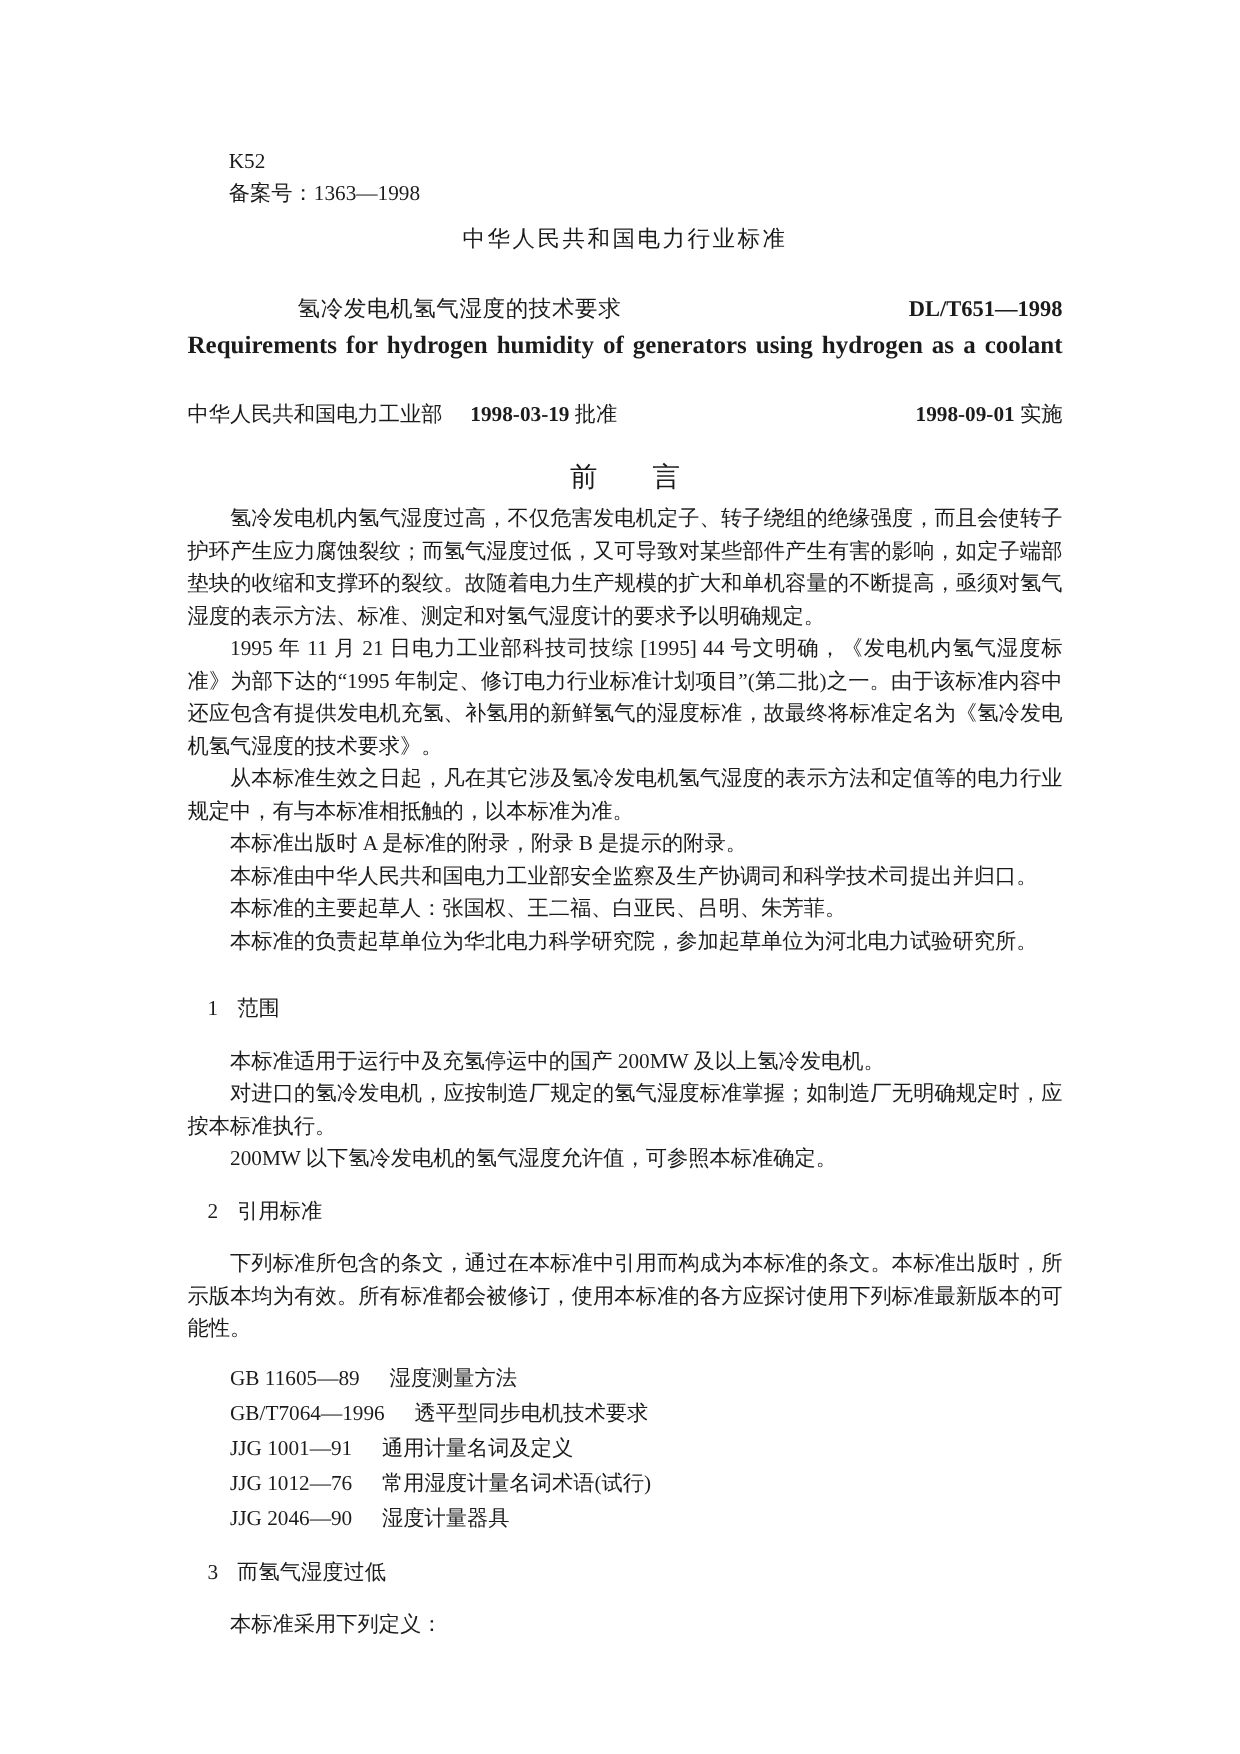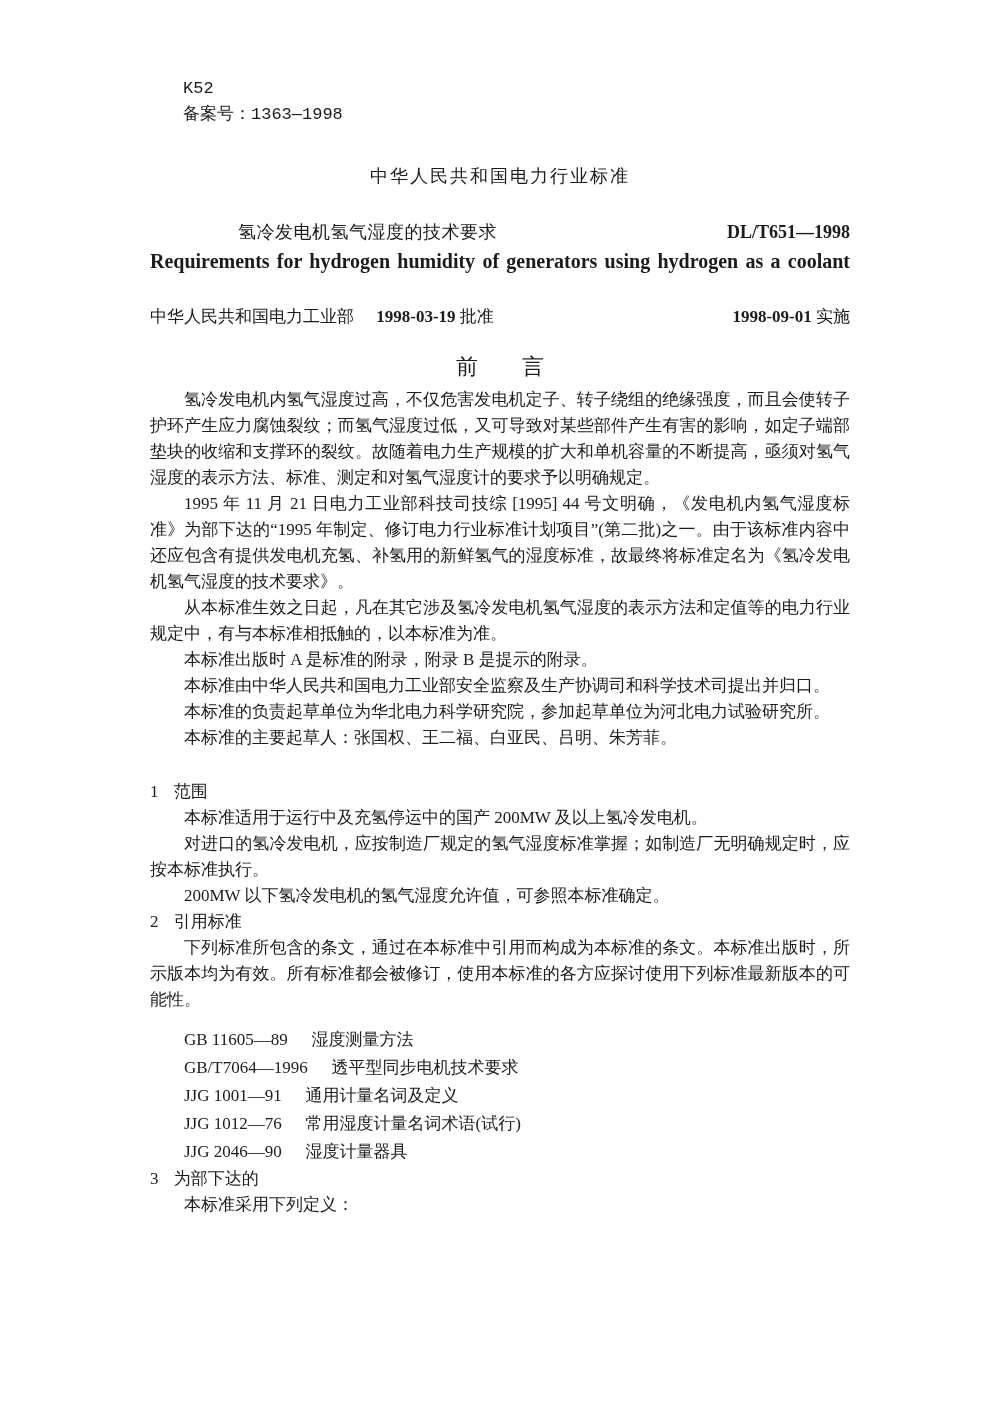--- a/index.html
+++ b/index.html
@@ -21,29 +21,28 @@
     overflow: hidden;
   }
   .content {
     position: absolute;
     left: 150px;
     top: 0;
     width: 700px;
   }
   
   .meta {
-    padding-top: 76px;
+    padding-top: 116px;
     padding-left: 33px;
     font-size: 17px;
     line-height: 26px;
-    font-family: Liberation Mono, monospace;
   }
   
   .standard-type {
-    margin-top: 37px;
+    margin-top: 12px;
     text-align: center;
     font-size: 18px;
     letter-spacing: 2px;
     line-height: 22px;
   }
   
   .title-row {
     margin-top: 33px;
     display: flex;
     justify-content: space-between;
@@ -92,21 +91,21 @@
     text-indent: 2em;
     text-align: justify;
   }
   
   .section { margin: 0; }
   .section.mt-lg { margin-top: 28px; }
   .section-heading {
     font-size: 17px;
     line-height: 26px;
     font-weight: normal;
-    margin: 0;
+    margin: 16px;
   }
   .sec-title { margin-left: 0.9em; }
   
   .refs { margin-top: 13px; }
   .ref-line {
     font-size: 17px;
     line-height: 28px;
     padding-left: 2em;
   }
   .ref-title { margin-left: 1.4em; }
@@ -143,22 +142,22 @@
       </div>
     </div>
 
     <h2 class="foreword-heading">前　　言</h2>
 
     <p class="para">氢冷发电机内氢气湿度过高，不仅危害发电机定子、转子绕组的绝缘强度，而且会使转子护环产生应力腐蚀裂纹；而氢气湿度过低，又可导致对某些部件产生有害的影响，如定子端部垫块的收缩和支撑环的裂纹。故随着电力生产规模的扩大和单机容量的不断提高，亟须对氢气湿度的表示方法、标准、测定和对氢气湿度计的要求予以明确规定。</p>
     <p class="para">1995 年 11 月 21 日电力工业部科技司技综 [1995] 44 号文明确，《发电机内氢气湿度标准》为部下达的“1995 年制定、修订电力行业标准计划项目”(第二批)之一。由于该标准内容中还应包含有提供发电机充氢、补氢用的新鲜氢气的湿度标准，故最终将标准定名为《氢冷发电机氢气湿度的技术要求》。</p>
     <p class="para">从本标准生效之日起，凡在其它涉及氢冷发电机氢气湿度的表示方法和定值等的电力行业规定中，有与本标准相抵触的，以本标准为准。</p>
     <p class="para">本标准出版时 A 是标准的附录，附录 B 是提示的附录。</p>
     <p class="para">本标准由中华人民共和国电力工业部安全监察及生产协调司和科学技术司提出并归口。</p>
+    <p class="para">本标准的主要起草人：张国权、王二福、白亚民、吕明、朱芳菲。</p>
     <p class="para">本标准的负责起草单位为华北电力科学研究院，参加起草单位为河北电力试验研究所。</p>
-    <p class="para">本标准的主要起草人：张国权、王二福、白亚民、吕明、朱芳菲。</p>
 
     <div class="section mt-lg">
       <div class="section-heading">
         <span class="sec-no">1</span><span class="sec-title">范围</span>
       </div>
       <p class="para">本标准适用于运行中及充氢停运中的国产 200MW 及以上氢冷发电机。</p>
       <p class="para">对进口的氢冷发电机，应按制造厂规定的氢气湿度标准掌握；如制造厂无明确规定时，应按本标准执行。</p>
       <p class="para">200MW 以下氢冷发电机的氢气湿度允许值，可参照本标准确定。</p>
     </div>
 
@@ -181,19 +180,19 @@
           <span class="ref-code">JJG 1012—76</span><span class="ref-title">常用湿度计量名词术语(试行)</span>
         </div>
         <div class="ref-line">
           <span class="ref-code">JJG 2046—90</span><span class="ref-title">湿度计量器具</span>
         </div>
       </div>
     </div>
 
     <div class="section">
       <div class="section-heading">
-        <span class="sec-no">3</span><span class="sec-title">为部下达的</span>
+        <span class="sec-no">3</span><span class="sec-title">而氢气湿度过低</span>
       </div>
       <p class="para">本标准采用下列定义：</p>
     </div>
 
   </div>
 </div>
 
 </body></html>

